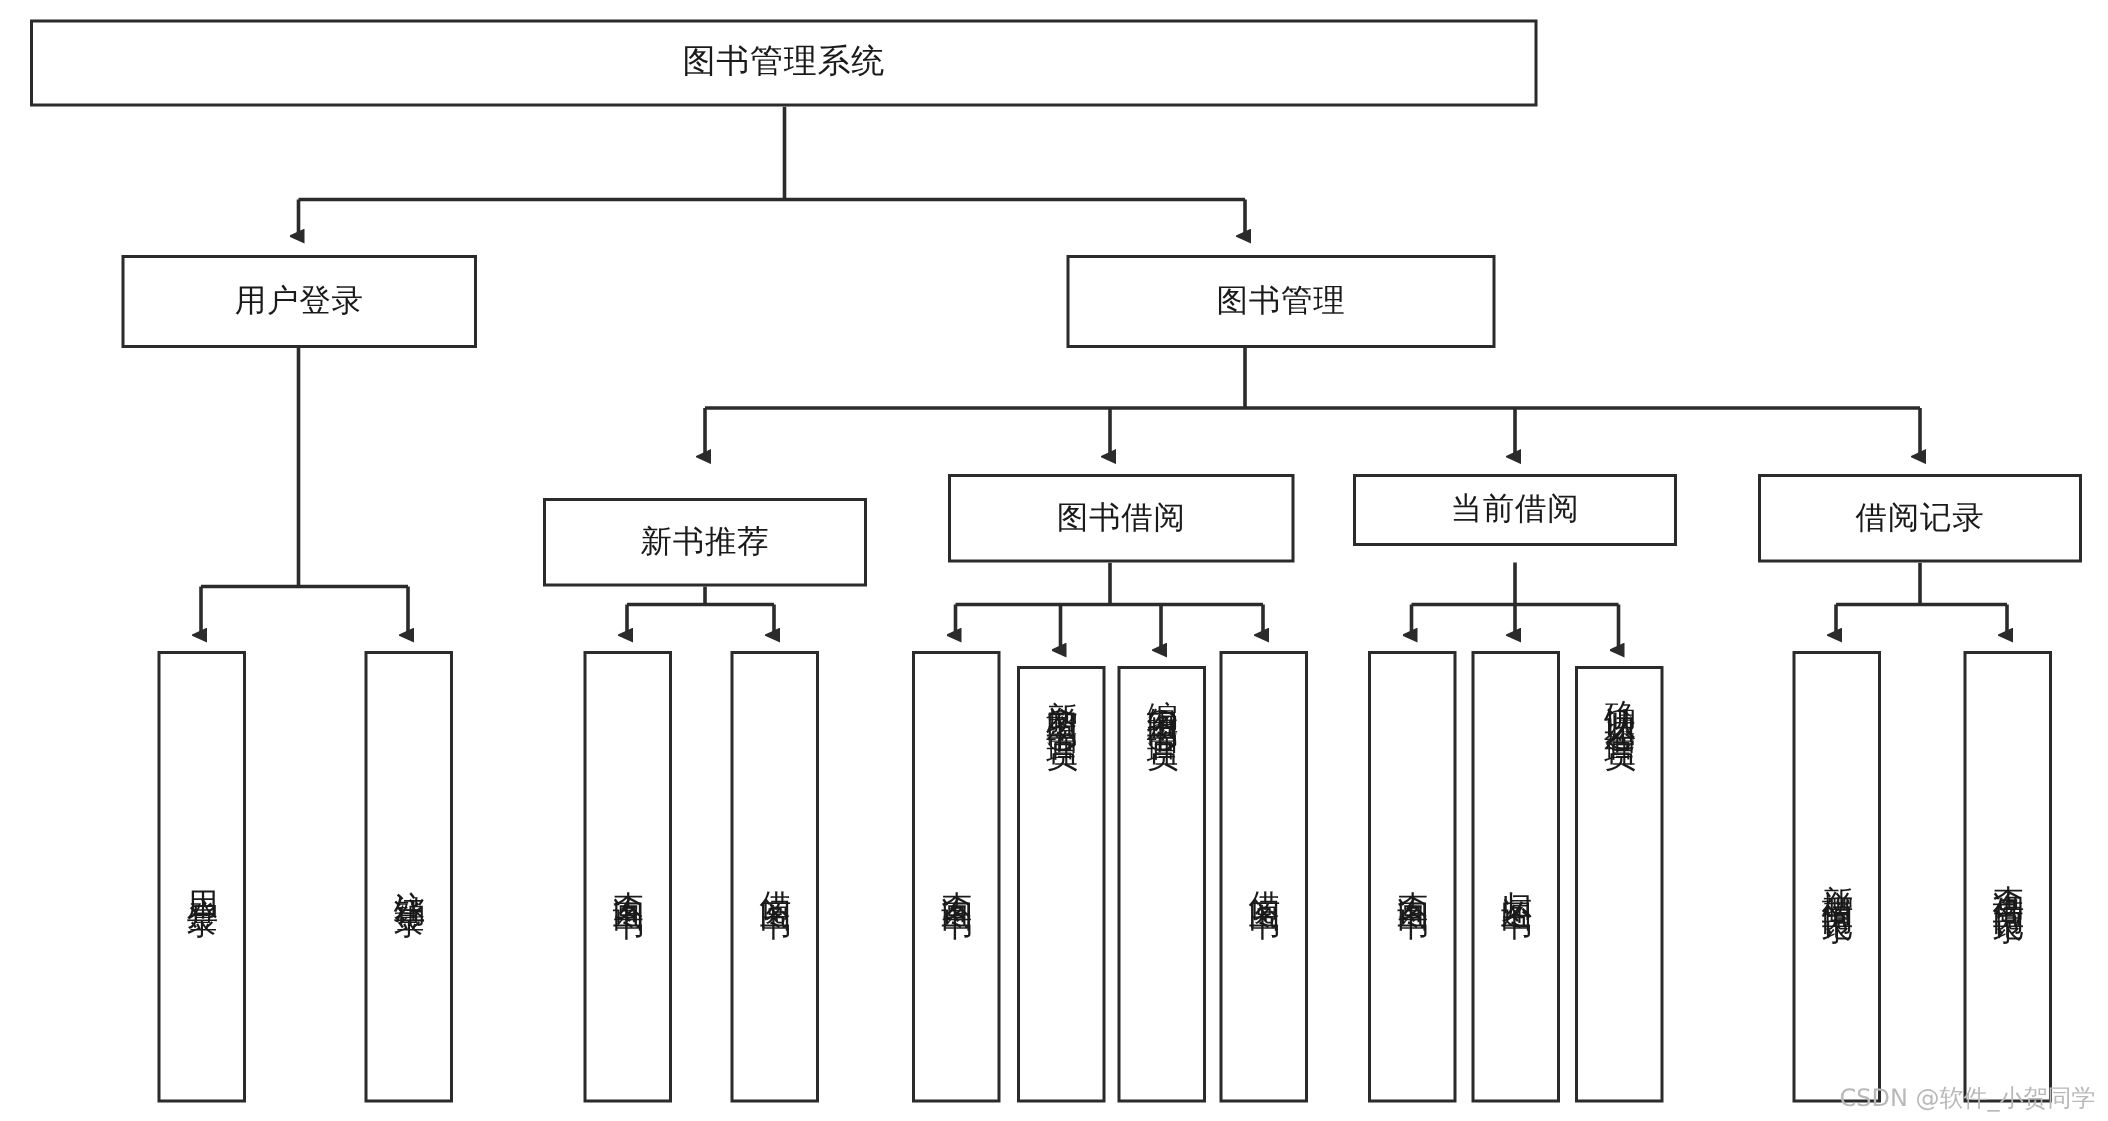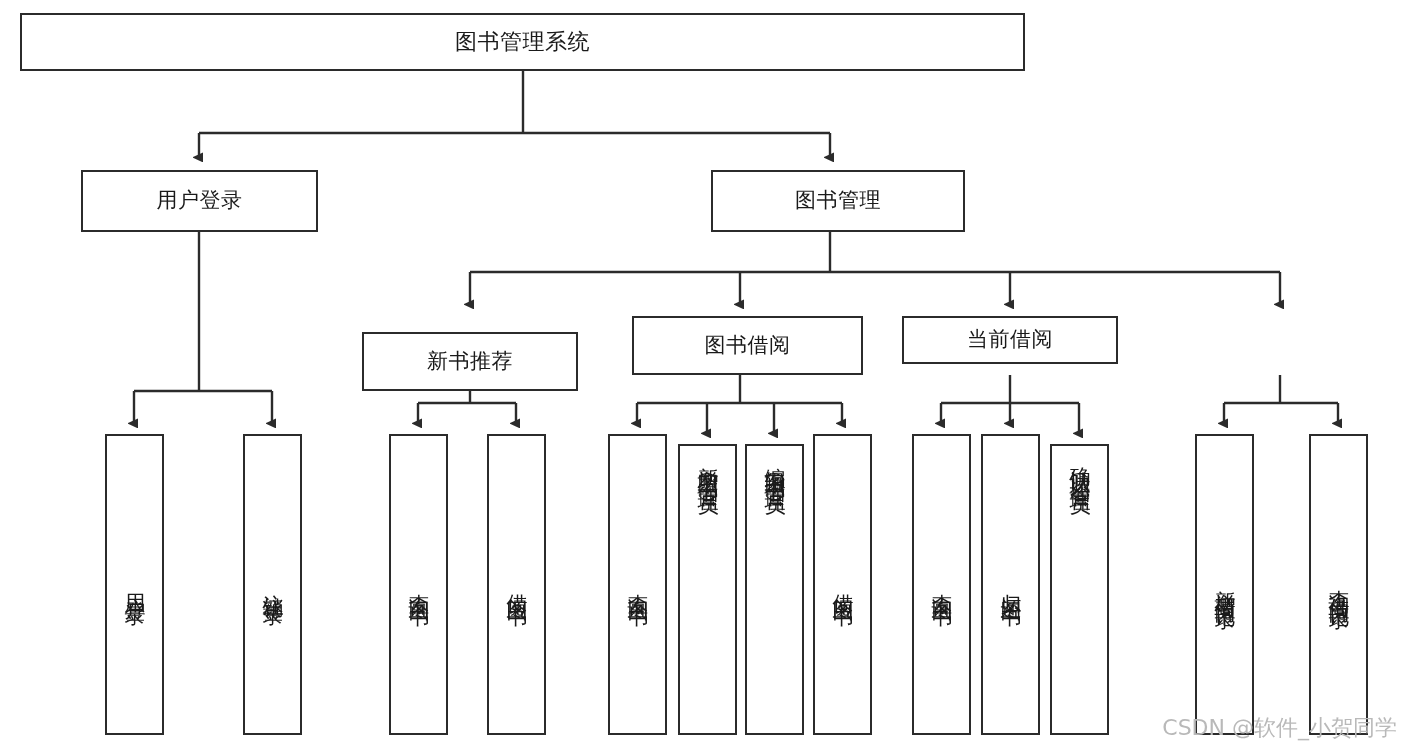--- a/index.html
+++ b/index.html
@@ -66,21 +66,21 @@
   }
   
   .node.vert.mid {
     align-items: center;
     padding-top: 0;
   }
   #watermark {
     position: absolute;
     right: 8px;
     bottom: 4px;
-    font-size: 22px;
+    font-size: 16px;
     color: #b9b9b9;
     z-index: 5;
     white-space: nowrap;
     font-family: "DejaVu Sans", "Liberation Sans", sans-serif;
   }
 </style>
 </head>
 <body>
 
 <div id="diagram">
@@ -135,33 +135,36 @@
     </g>
   </svg>
 
   <div class="node horiz root" style="left:20px; top:13px; width:1005px; height:58px;">
     <span class="label">图书管理系统</span>
   </div>
 
   <div class="node horiz" style="left:81px; top:170px; width:237px; height:62px;">
     <span class="label">用户登录</span>
   </div>
-  <div class="node horiz" style="left:711px; top:170px; width:254px; height:62px;">
+  <div class="node horiz" style="left:711px; top:170px; width:286px; height:62px;">
     <span class="label">图书管理</span>
   </div>
 
   <div class="node horiz" style="left:362px; top:332px; width:216px; height:59px;">
     <span class="label">新书推荐</span>
   </div>
   <div class="node horiz" style="left:632px; top:316px; width:231px; height:59px;">
     <span class="label">图书借阅</span>
   </div>
   <div class="node horiz" style="left:902px; top:316px; width:216px; height:48px;">
     <span class="label">当前借阅</span>
   </div>
+  <div class="node horiz" style="left:1172px; top:316px; width:216px; height:59px;">
+    <span class="label">借阅记录</span>
+  </div>
 
   <div class="node vert mid" style="left:105px; top:434px; width:59px; height:301px;">
     <span class="label">用户登录</span>
   </div>
   <div class="node vert mid" style="left:243px; top:434px; width:59px; height:301px;">
     <span class="label">注销登录</span>
   </div>
 
   <div class="node vert mid" style="left:389px; top:434px; width:59px; height:301px;">
     <span class="label">查询图书</span>

